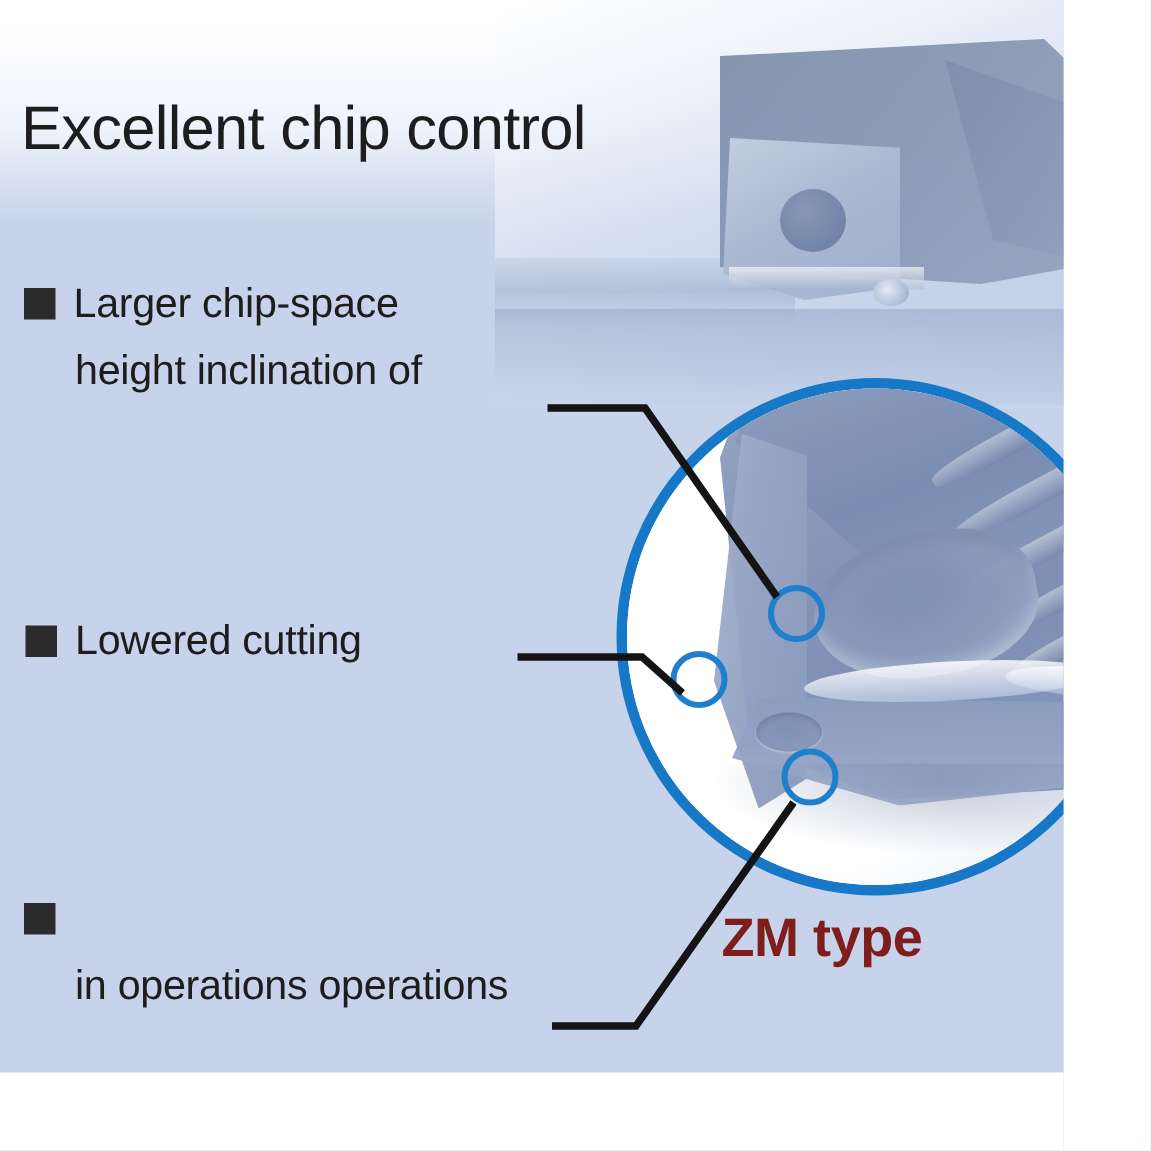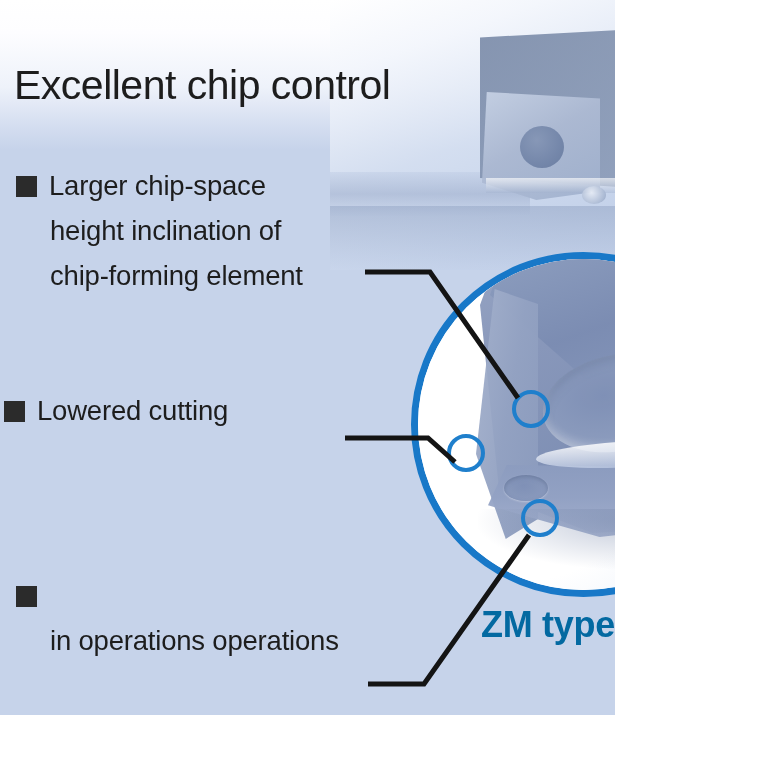--- a/index.html
+++ b/index.html
@@ -6,21 +6,21 @@
   html, body {
     margin: 0;
     padding: 0;
     background: #ffffff;
   }
   body {
     font-family: "Liberation Sans", sans-serif;
   }
   #poster {
     position: relative;
-    width: 615px;
+    width: 709px;
     height: 767px;
     overflow: hidden;
     background: #c6d3ea;
   }
   
   .bg-base {
     position: absolute;
     left: 0; top: 0;
     width: 767px;
     height: 717px;
@@ -260,39 +260,40 @@
     letter-spacing: -0.5px;
     white-space: nowrap;
   }
   .bullet-block {
     position: absolute;
     color: #1d1d1d;
     font-size: 27.5px;
     line-height: 45px;
     font-weight: 400;
     letter-spacing: -0.2px;
+    margin-top: 16px;
   }
   #bullet-1 { left: 16px; top: 163px; }
-  #bullet-2 { left: 4px; top: 388px; }
+  #bullet-2 { left: 17px; top: 388px; }
   #bullet-3 { left: 16px; top: 573px; }
   .bullet-line { display: block; white-space: nowrap; }
   .bullet-line.indent { padding-left: 34px; }
   .sq {
     display: inline-block;
     width: 21px; height: 21px;
     background: #2b2b2b;
     margin-right: 12px;
     vertical-align: -2px;
   }
   .zm-label {
     position: absolute;
     left: 481px; top: 604px;
     font-size: 36px;
     font-weight: 700;
-    color: #0369a1;
+    color: #7f1d1d;
     letter-spacing: -0.3px;
     white-space: nowrap;
   }
 </style>
 </head>
 <body>
 
 <div id="poster">
 
   <div class="bg-base"></div>
@@ -337,21 +338,20 @@
     <polyline points="365,272 430,272 518,398" fill="none" stroke="#141414" stroke-width="5"></polyline>
     <polyline points="345,438 428,438 455,462" fill="none" stroke="#141414" stroke-width="5"></polyline>
     <polyline points="368,684 424,684 529,535" fill="none" stroke="#141414" stroke-width="5"></polyline>
   </svg>
 
   <div class="title">Excellent chip control</div>
 
   <div class="bullet-block" id="bullet-1">
     <span class="bullet-line"><span class="sq"></span><span>Larger chip-space</span></span>
     <span class="bullet-line indent">height inclination of</span>
-    <span class="bullet-line indent">chip-forming element</span>
   </div>
 
   <div class="bullet-block" id="bullet-2">
     <span class="bullet-line"><span class="sq"></span><span>Lowered cutting</span></span>
   </div>
 
   <div class="bullet-block" id="bullet-3">
     <span class="bullet-line"><span class="sq"></span></span>
     <span class="bullet-line indent">in operations operations</span>
   </div>

